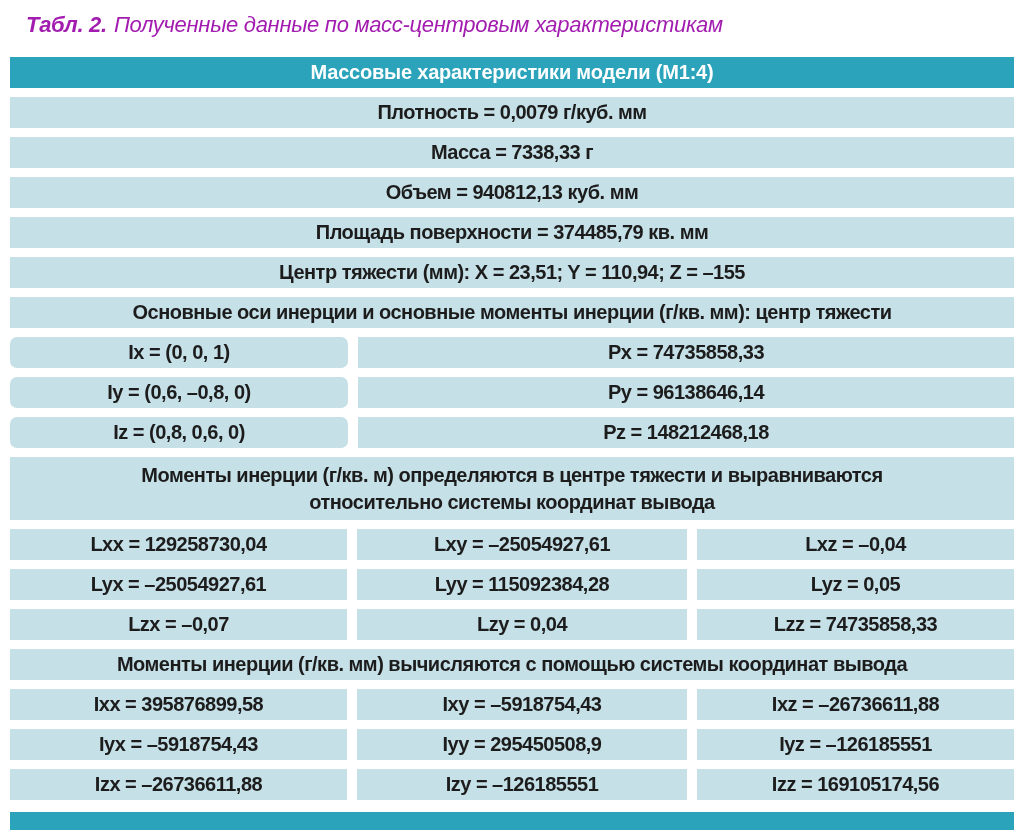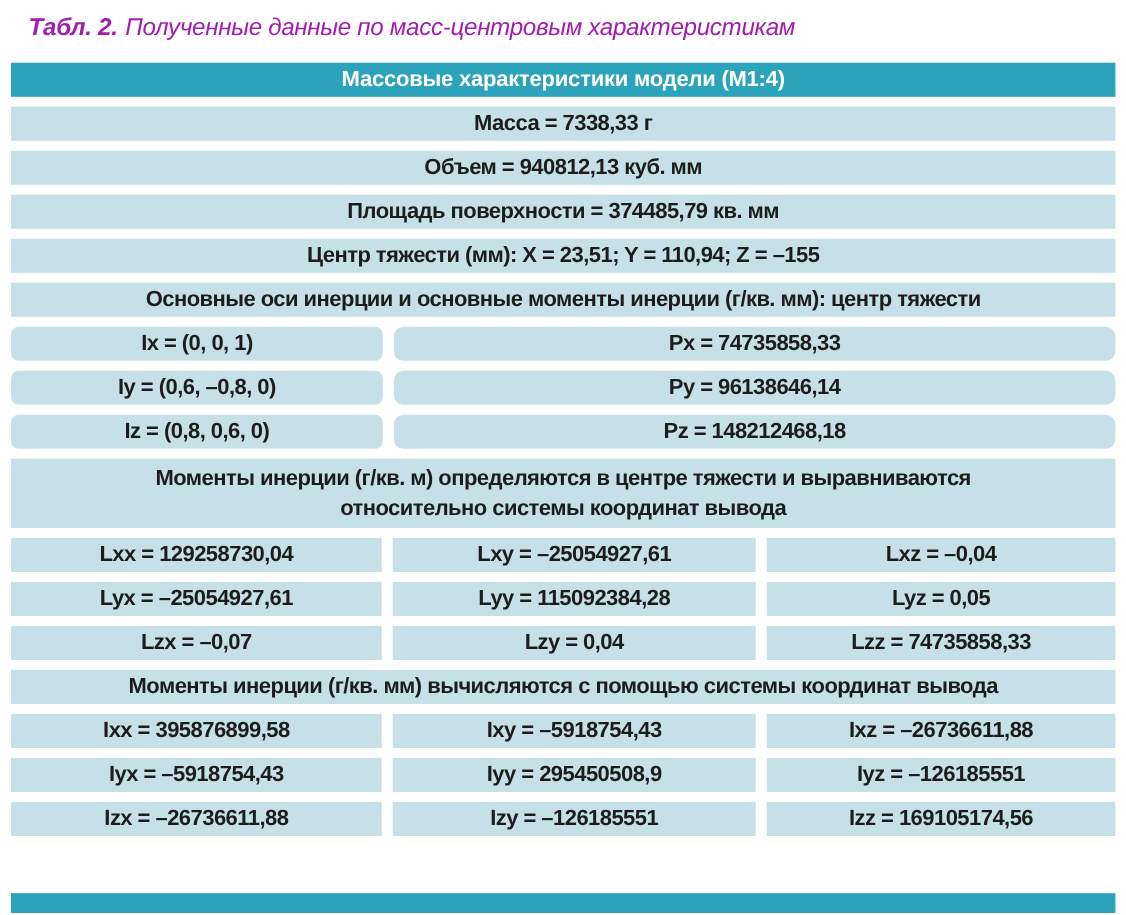--- a/index.html
+++ b/index.html
@@ -42,21 +42,21 @@
     text-align: center;
     line-height: 1.35;
   }
   .band.header-band .cell {
     background: var(--teal, #2ba4bb);
     color: #ffffff;
     letter-spacing: -0.2px;
   }
   
   .cell.c2-0 { flex: 0 0 338px; border-radius: 7px; }
-  .cell.c2-1 { flex: 1 1 auto; border-radius: 9px; }
+  .cell.c2-1 { flex: 1 1 auto; }
   
   .cell.c3-0 { flex: 0 0 337px; }
   .cell.c3-1 { flex: 0 0 330px; }
   .cell.c3-2 { flex: 1 1 auto; }
   .band.multiline { min-height: 63px; }
   .bottom-rule {
     position: absolute;
     left: 10px; top: 812px;
     width: 1004px; height: 18px;
     background: var(--teal, #2ba4bb);
@@ -67,20 +67,23 @@
 
 <div class="caption">
   <span class="cap-label">Табл. 2.</span><span class="cap-text">Полученные данные по масс-центровым характеристикам</span>
 </div>
 
 <div class="table">
   <div class="band header-band">
     <div class="cell">Массовые характеристики модели (М1:4)</div>
   </div>
 
+<div class="band">
+      <div class="cell">Плотность = 0,0079 г/куб. мм</div>
+    </div>
     <div class="band">
       <div class="cell">Масса = 7338,33 г</div>
     </div>
     <div class="band">
       <div class="cell">Объем = 940812,13 куб. мм</div>
     </div>
     <div class="band">
       <div class="cell">Площадь поверхности = 374485,79 кв. мм</div>
     </div>
     <div class="band">

